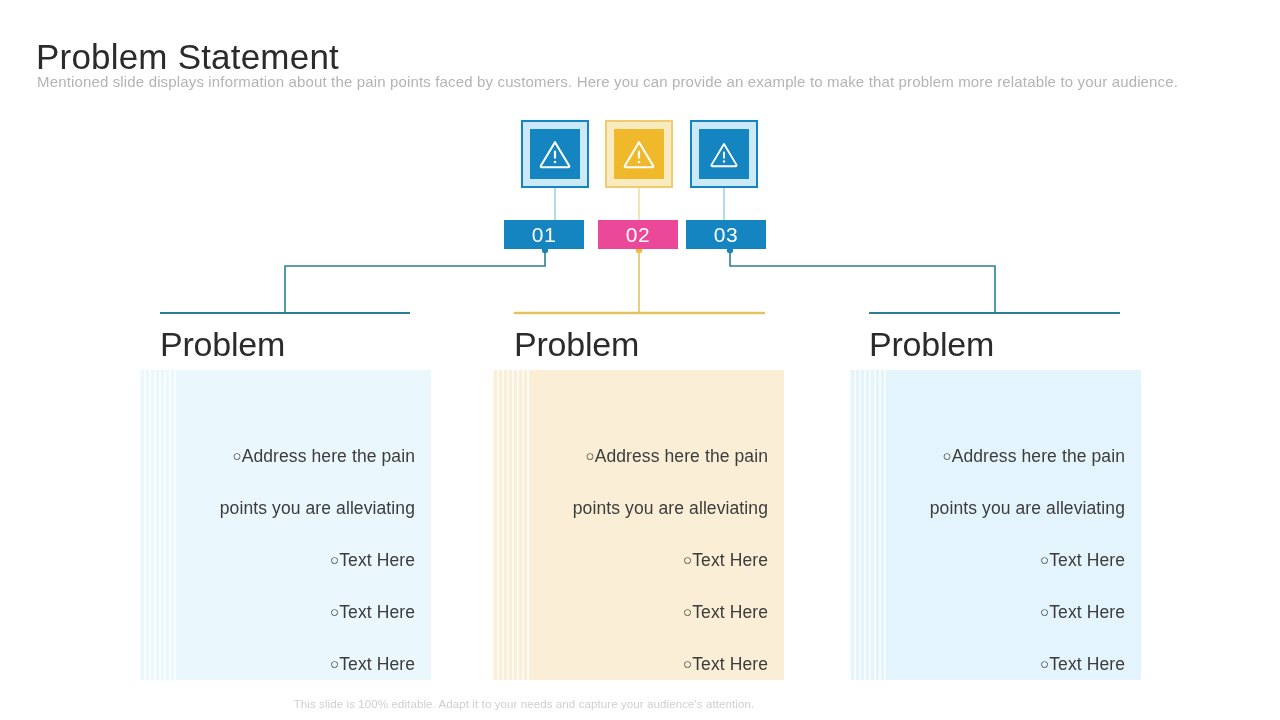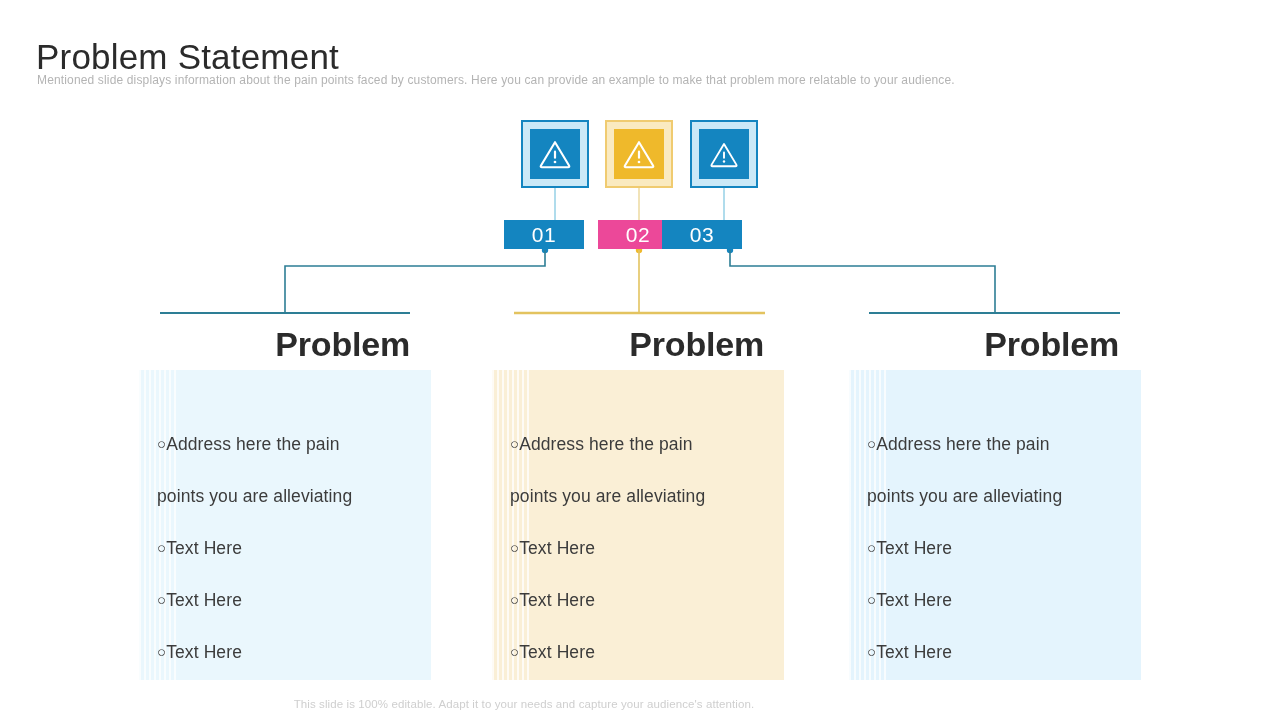--- a/index.html
+++ b/index.html
@@ -25,21 +25,21 @@
     font-size: 35px;
     font-weight: 400;
     color: #2b2b2b;
     letter-spacing: 0.2px;
     white-space: nowrap;
   }
   #page-subtitle {
     position: absolute;
     left: 37px;
     top: 73px;
-    font-size: 12px;
+    font-size: 15px;
     color: #b4b4b4;
     white-space: nowrap;
     letter-spacing: 0.15px;
   }
 
   
   .icon-tile {
     position: absolute;
     top: 120px;
     width: 68px;
@@ -72,40 +72,40 @@
     display: flex;
     align-items: center;
     justify-content: center;
     font-size: 21px;
     color: #ffffff;
     letter-spacing: 0.5px;
     box-sizing: border-box;
   }
   .num-1 { left: 504px; background: #1485C0; }
   .num-2 { left: 598px; background: #ec4899; }
-  .num-3 { left: 662px; background: #1485C0; }
+  .num-3 { left: 686px; background: #1485C0; }
 
   
   #connectors {
     position: absolute;
     left: 0;
     top: 0;
     width: 1280px;
     height: 720px;
     pointer-events: none;
   }
 
   
   .col-heading {
     position: absolute;
     top: 325px;
     width: 250px;
-    text-align: right;
+    text-align: left;
     font-size: 34px;
-    font-weight: bold;
+    font-weight: normal;
     color: #2b2b2b;
     letter-spacing: -0.2px;
   }
   .head-1 { left: 160px; }
   .head-2 { left: 514px; }
   .head-3 { left: 869px; }
 
   
   .panel {
     position: absolute;
@@ -119,22 +119,23 @@
     left: 0; top: 0;
     width: 40px;
     height: 100%;
     opacity: 0.85;
   }
   .panel .body {
     position: absolute;
     left: 0; top: 0;
     width: 100%;
     height: 100%;
-    padding: 48px 16px 0 18px;
+    padding: 60px 16px 0 18px;
     box-sizing: border-box;
+    text-align: right;
   }
   .panel .line {
     font-size: 17.5px;
     color: #3c3c3c;
     line-height: 51px;
     white-space: nowrap;
     letter-spacing: 0.1px;
   }
   .panel .line .bullet {
     font-size: 15px;

